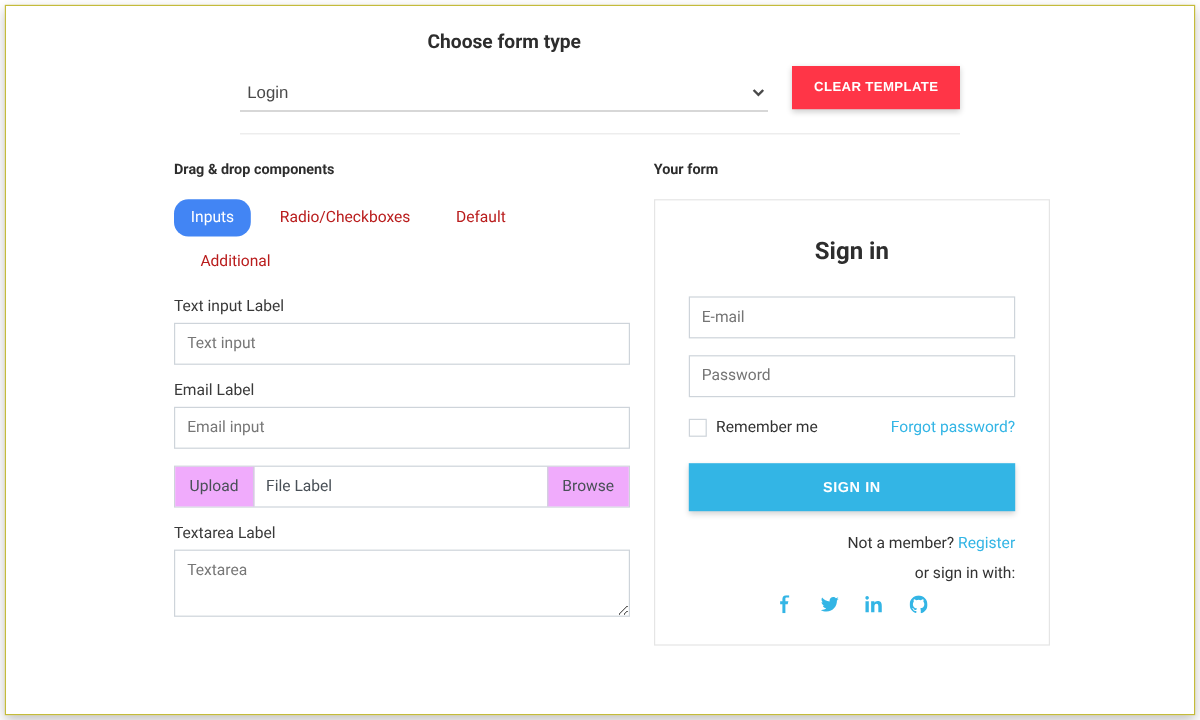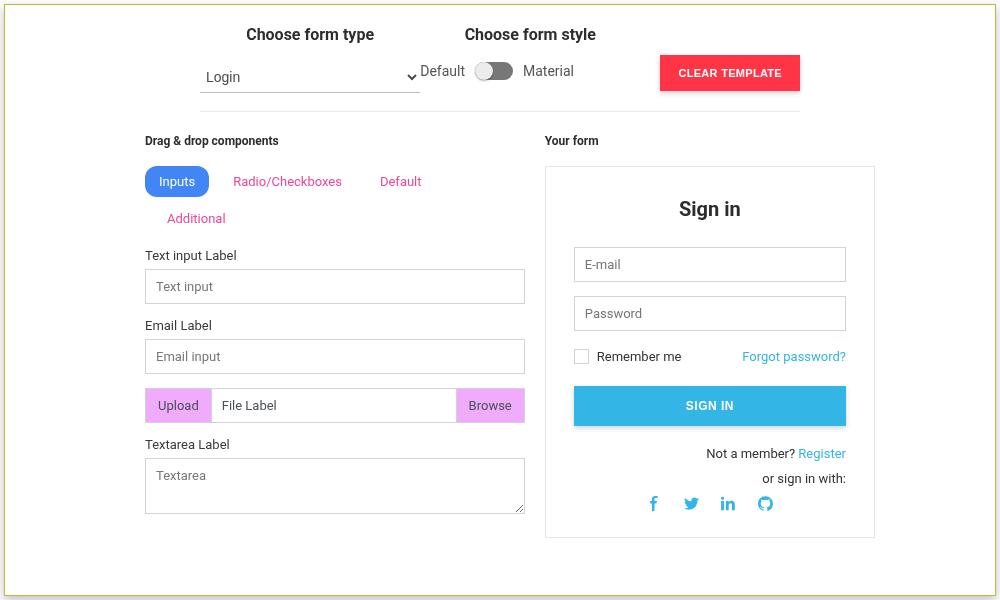--- a/index.html
+++ b/index.html
@@ -102,21 +102,21 @@
   
   .tabs {
     display: flex;
     flex-wrap: wrap;
     gap: 10px;
     margin-bottom: 6px;
   }
   .tab {
     padding: 8px 14px;
     font-size: 13px;
-    color: #ec4899;
+    color: #b91c1c;
     cursor: pointer;
   }
   .tab.active {
     background: #4285f4;
     color: #fff;
     border-radius: 12px;
   }
   .tab-row2 { margin-left: 8px; margin-bottom: 14px; }
   
   .field { margin-bottom: 14px; }
@@ -224,30 +224,20 @@
 <body>
 
 <div class="frame">
 
   <div class="topbar">
     <div class="topcol">
       <div class="top-title">Choose form type</div>
       <select class="native-select">
         <option>Login</option>
       </select>
-    </div>
-    <div class="topcol">
-      <div class="top-title">Choose form style</div>
-      <div class="style-toggle">
-        <span>Default</span>
-        <div class="switch">
-          <div class="knob"></div>
-        </div>
-        <span>Material</span>
-      </div>
     </div>
     <button class="clearbtn">CLEAR TEMPLATE</button>
   </div>
 
   <div class="main">
 
     <div class="leftcol">
       <div class="section-title">Drag &amp; drop components</div>
       <div class="tabs">
         <div class="tab active">Inputs</div>

